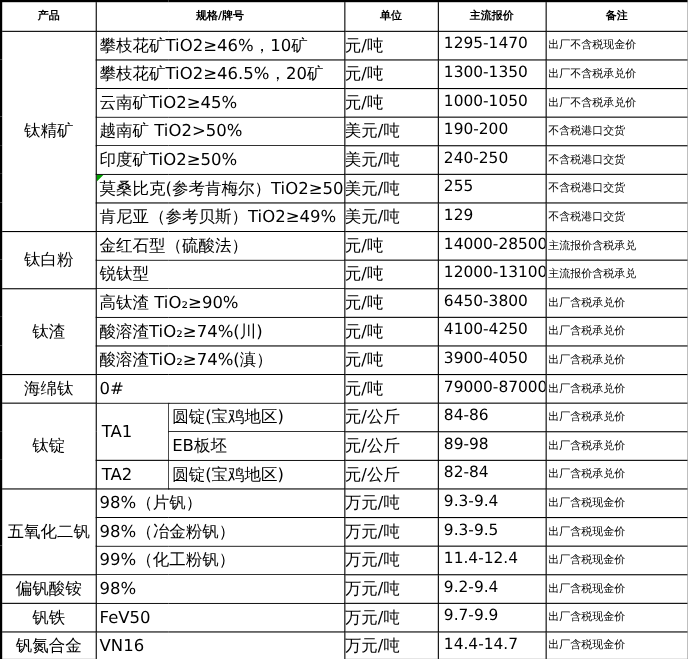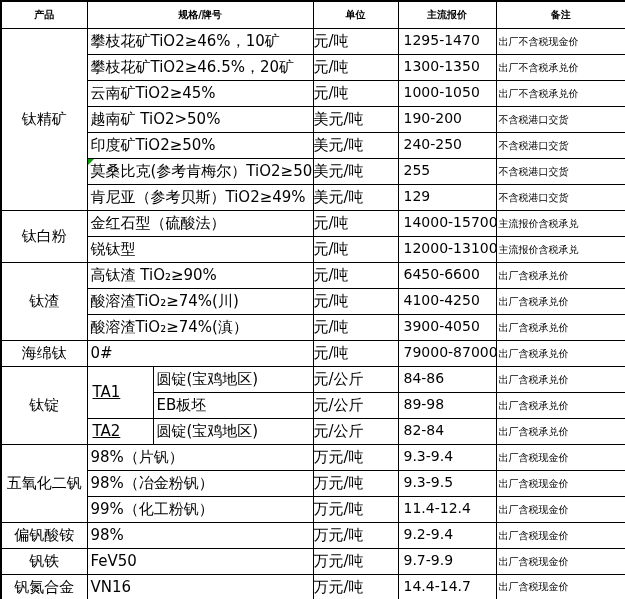--- a/index.html
+++ b/index.html
@@ -40,21 +40,20 @@
     text-align: center;
   }
   td.product-cell {
     font-size: 15px;
     text-align: center;
   }
   td.grade-cell {
     font-size: 15px;
     text-align: left;
     padding-left: 5px;
-    text-decoration: underline;
   }
   td.spec-cell {
     font-size: 15px;
     text-align: left;
     padding-left: 3px;
     padding-right: 2px;
     position: relative;
   }
   td.unit-cell {
     font-size: 15px;
@@ -143,34 +142,34 @@
       <tr>
         <td class="spec-cell" colspan="2">肯尼亚（参考贝斯）TiO2≥49%</td>
         <td class="unit-cell">美元/吨</td>
         <td class="price-cell">129</td>
         <td class="remark-cell">不含税港口交货</td>
       </tr>
       <tr>
         <td class="product-cell" rowspan="2">钛白粉</td>
         <td class="spec-cell" colspan="2">金红石型（硫酸法）</td>
         <td class="unit-cell">元/吨</td>
-        <td class="price-cell">14000-15700</td>
+        <td class="price-cell">14000-28500</td>
         <td class="remark-cell">主流报价含税承兑</td>
       </tr>
       <tr>
         <td class="spec-cell" colspan="2">锐钛型</td>
         <td class="unit-cell">元/吨</td>
         <td class="price-cell">12000-13100</td>
         <td class="remark-cell">主流报价含税承兑</td>
       </tr>
       <tr>
         <td class="product-cell" rowspan="3">钛渣</td>
         <td class="spec-cell" colspan="2">高钛渣 TiO₂≥90%</td>
         <td class="unit-cell">元/吨</td>
-        <td class="price-cell">6450-6600</td>
+        <td class="price-cell">6450-3800</td>
         <td class="remark-cell">出厂含税承兑价</td>
       </tr>
       <tr>
         <td class="spec-cell" colspan="2">酸溶渣TiO₂≥74%(川)</td>
         <td class="unit-cell">元/吨</td>
         <td class="price-cell">4100-4250</td>
         <td class="remark-cell">出厂含税承兑价</td>
       </tr>
       <tr>
         <td class="spec-cell" colspan="2">酸溶渣TiO₂≥74%(滇）</td>

